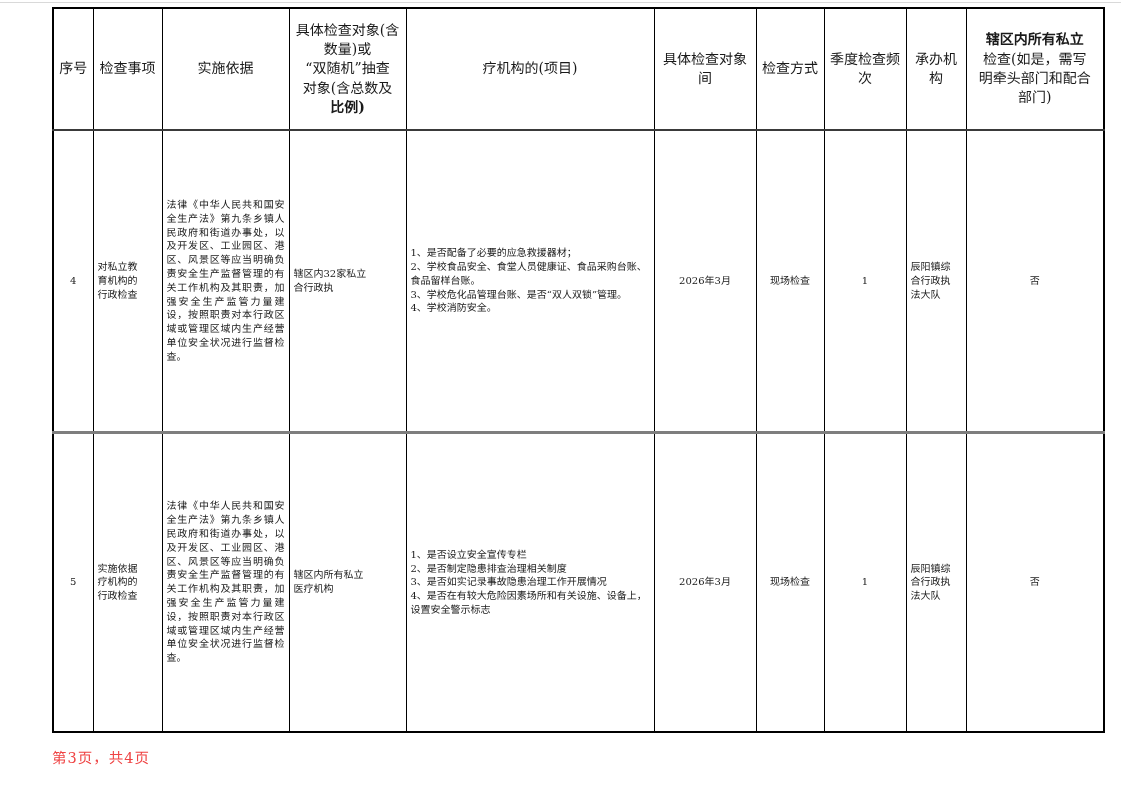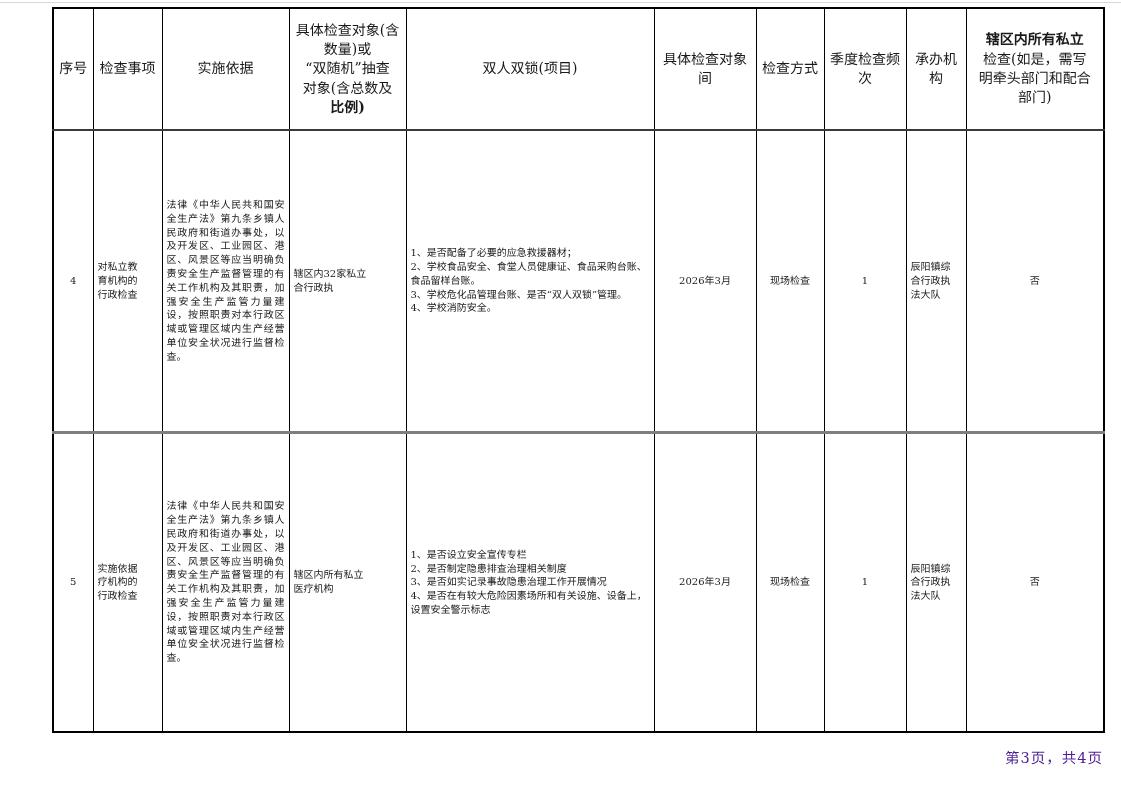--- a/index.html
+++ b/index.html
@@ -34,21 +34,21 @@
   .plan-table tr.row-a{border-bottom:3px solid #7e7e7e;}
   .plan-table th{text-align:center;font-size:14px;}
   .pre{white-space:pre-line;}
   .b{font-weight:bold;}
   .ctr{text-align:center;}
   .lft{text-align:left;}
   .jst{text-align:justify;}
   .tight{padding:1px 2px;margin-top:36px;}
   .footer{
     position:absolute;left:52px;top:746px;width:1051px;
-    text-align:right;font-size:14.5px;color:#4c1d95;
+    text-align:left;font-size:14.5px;color:#ef4444;
     letter-spacing:1px;
   }
 </style>
 </head>
 <body>
 
 <div class="top-hairline"></div>
 
 <table class="plan-table">
   <colgroup>
@@ -66,21 +66,21 @@
   <thead>
     <tr>
       <th>序号</th>
       <th>检查事项</th>
       <th>实施依据</th>
       <th class="pre"><span>具体检查对象(含
 数量)或
 “双随机”抽查
 对象(含总数及</span>
 <span class="b">比例)</span></th>
-      <th>双人双锁(项目)</th>
+      <th>疗机构的(项目)</th>
       <th class="pre">具体检查对象
 间</th>
       <th>检查方式</th>
       <th class="pre">季度检查频
 次</th>
       <th class="pre">承办机
 构</th>
       <th class="pre"><span class="b">辖区内所有私立</span>
 <span>检查(如是，需写
 明牵头部门和配合

